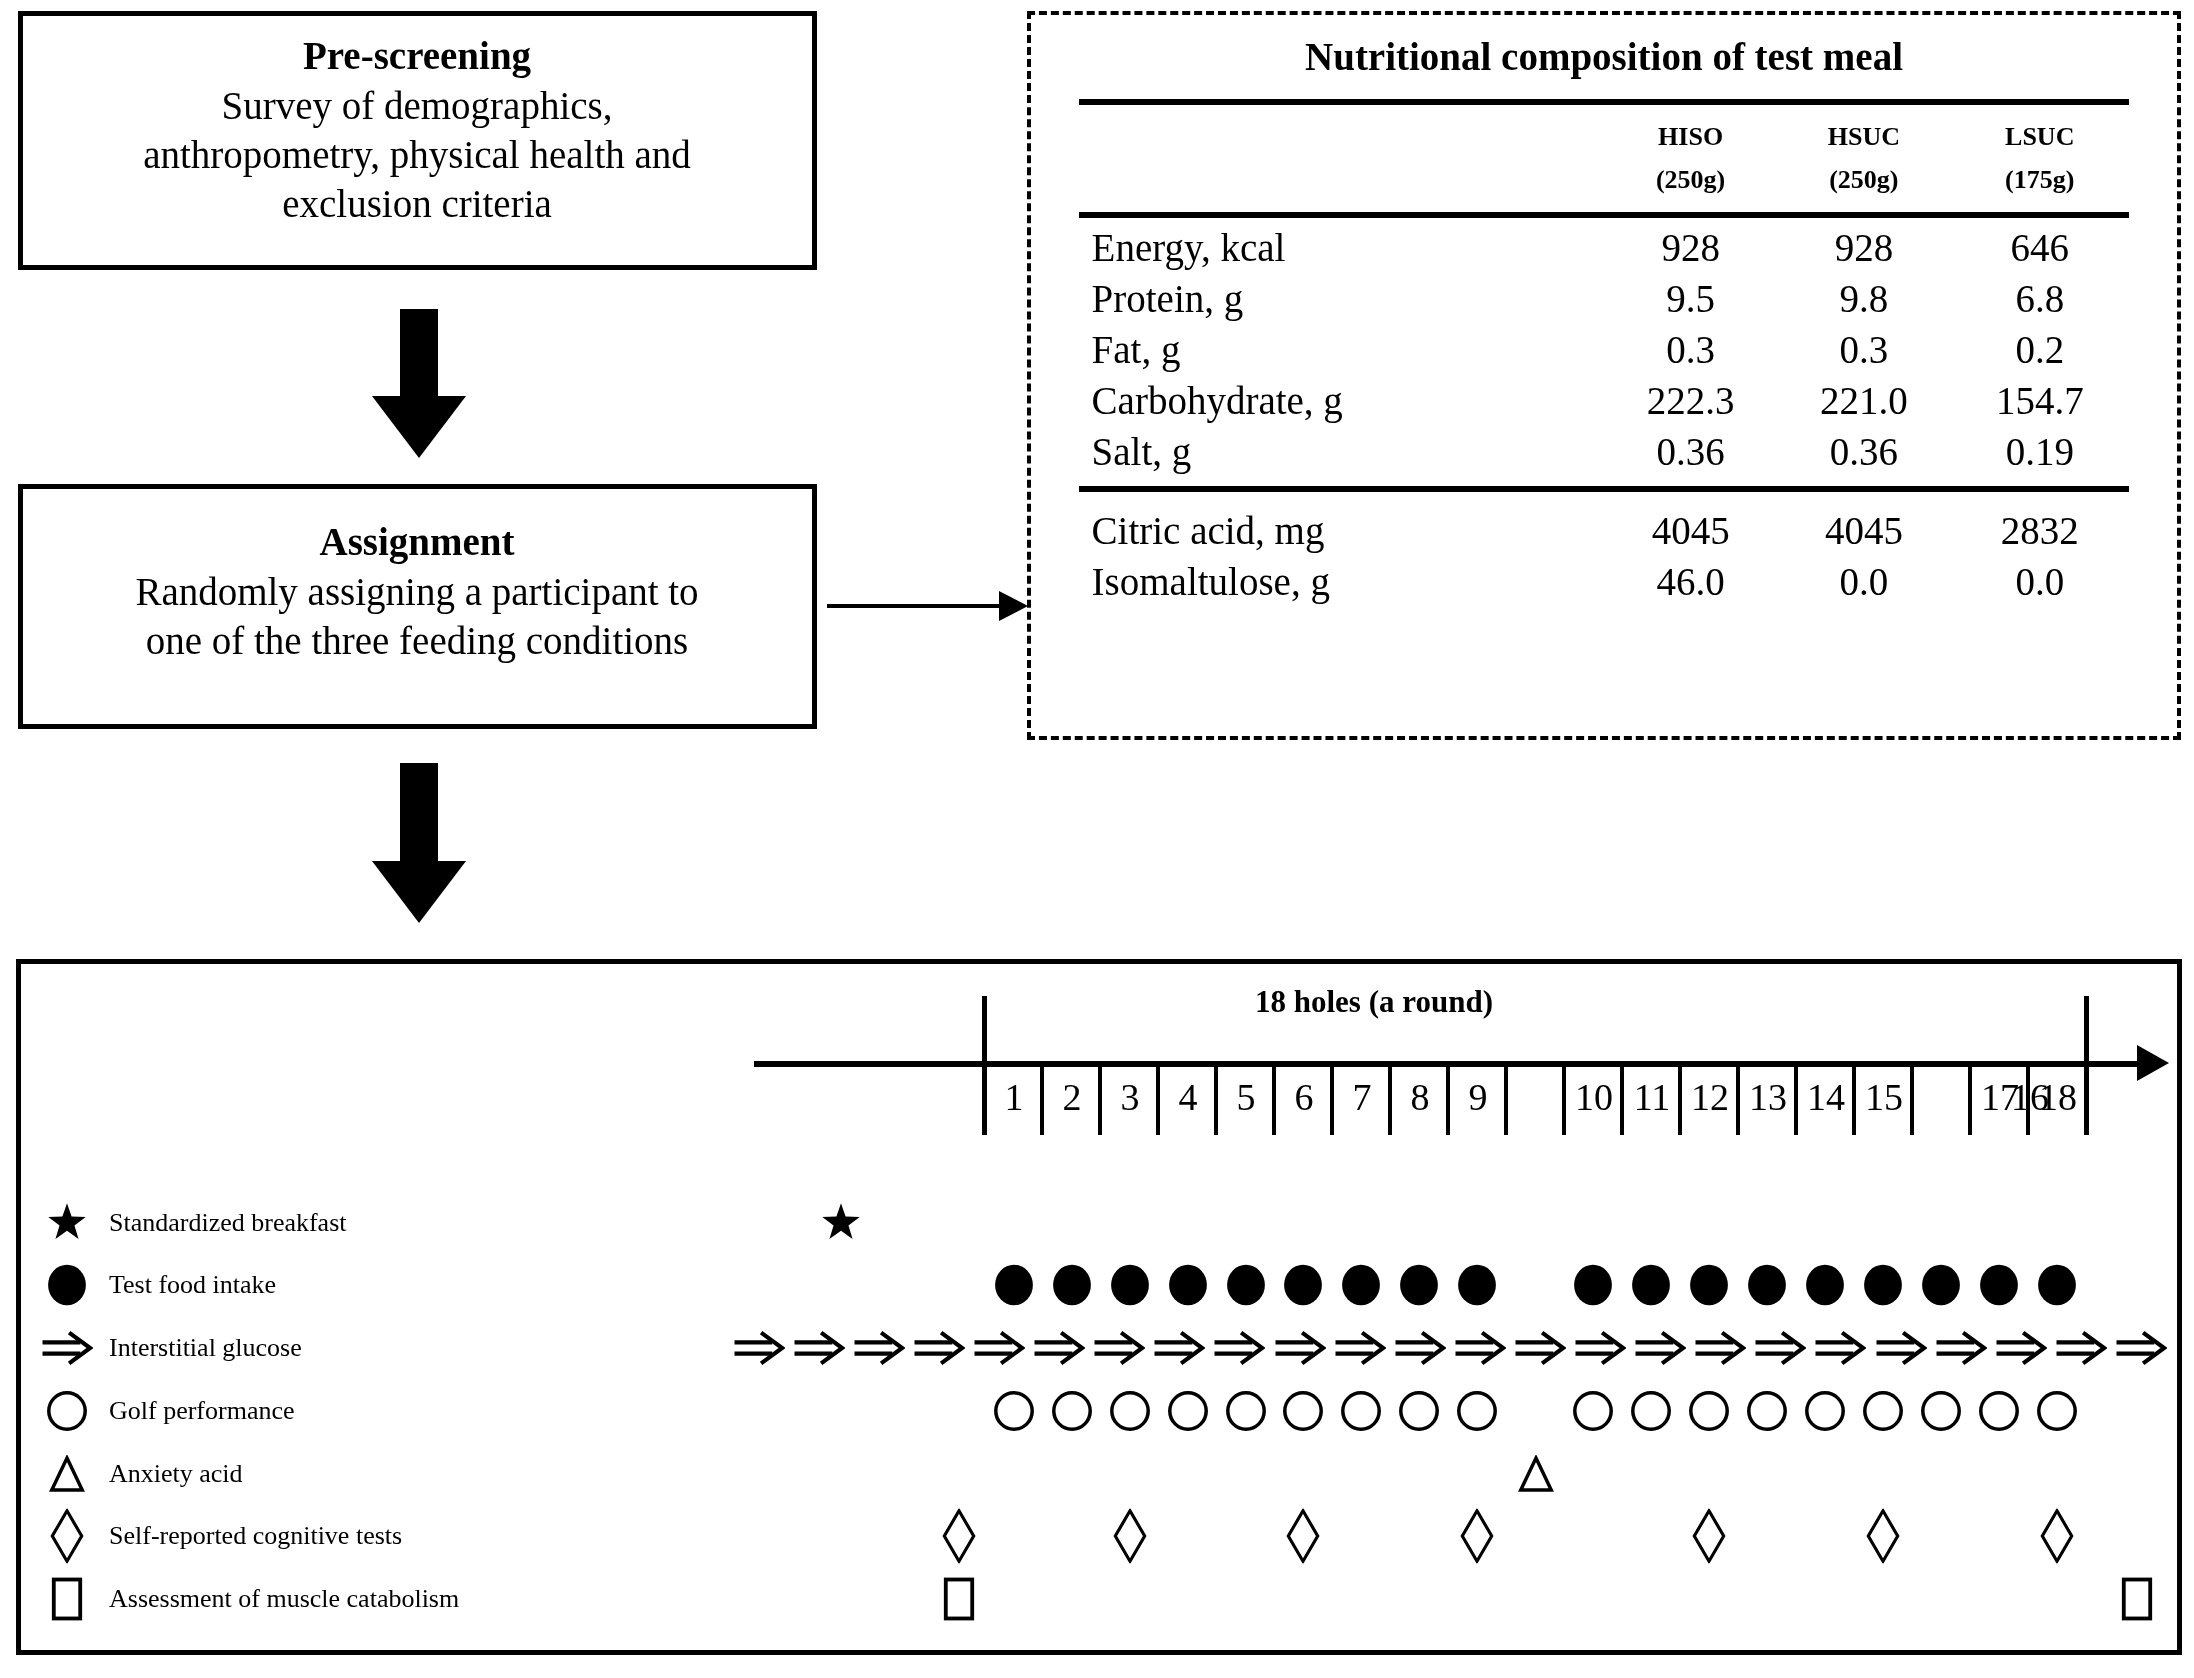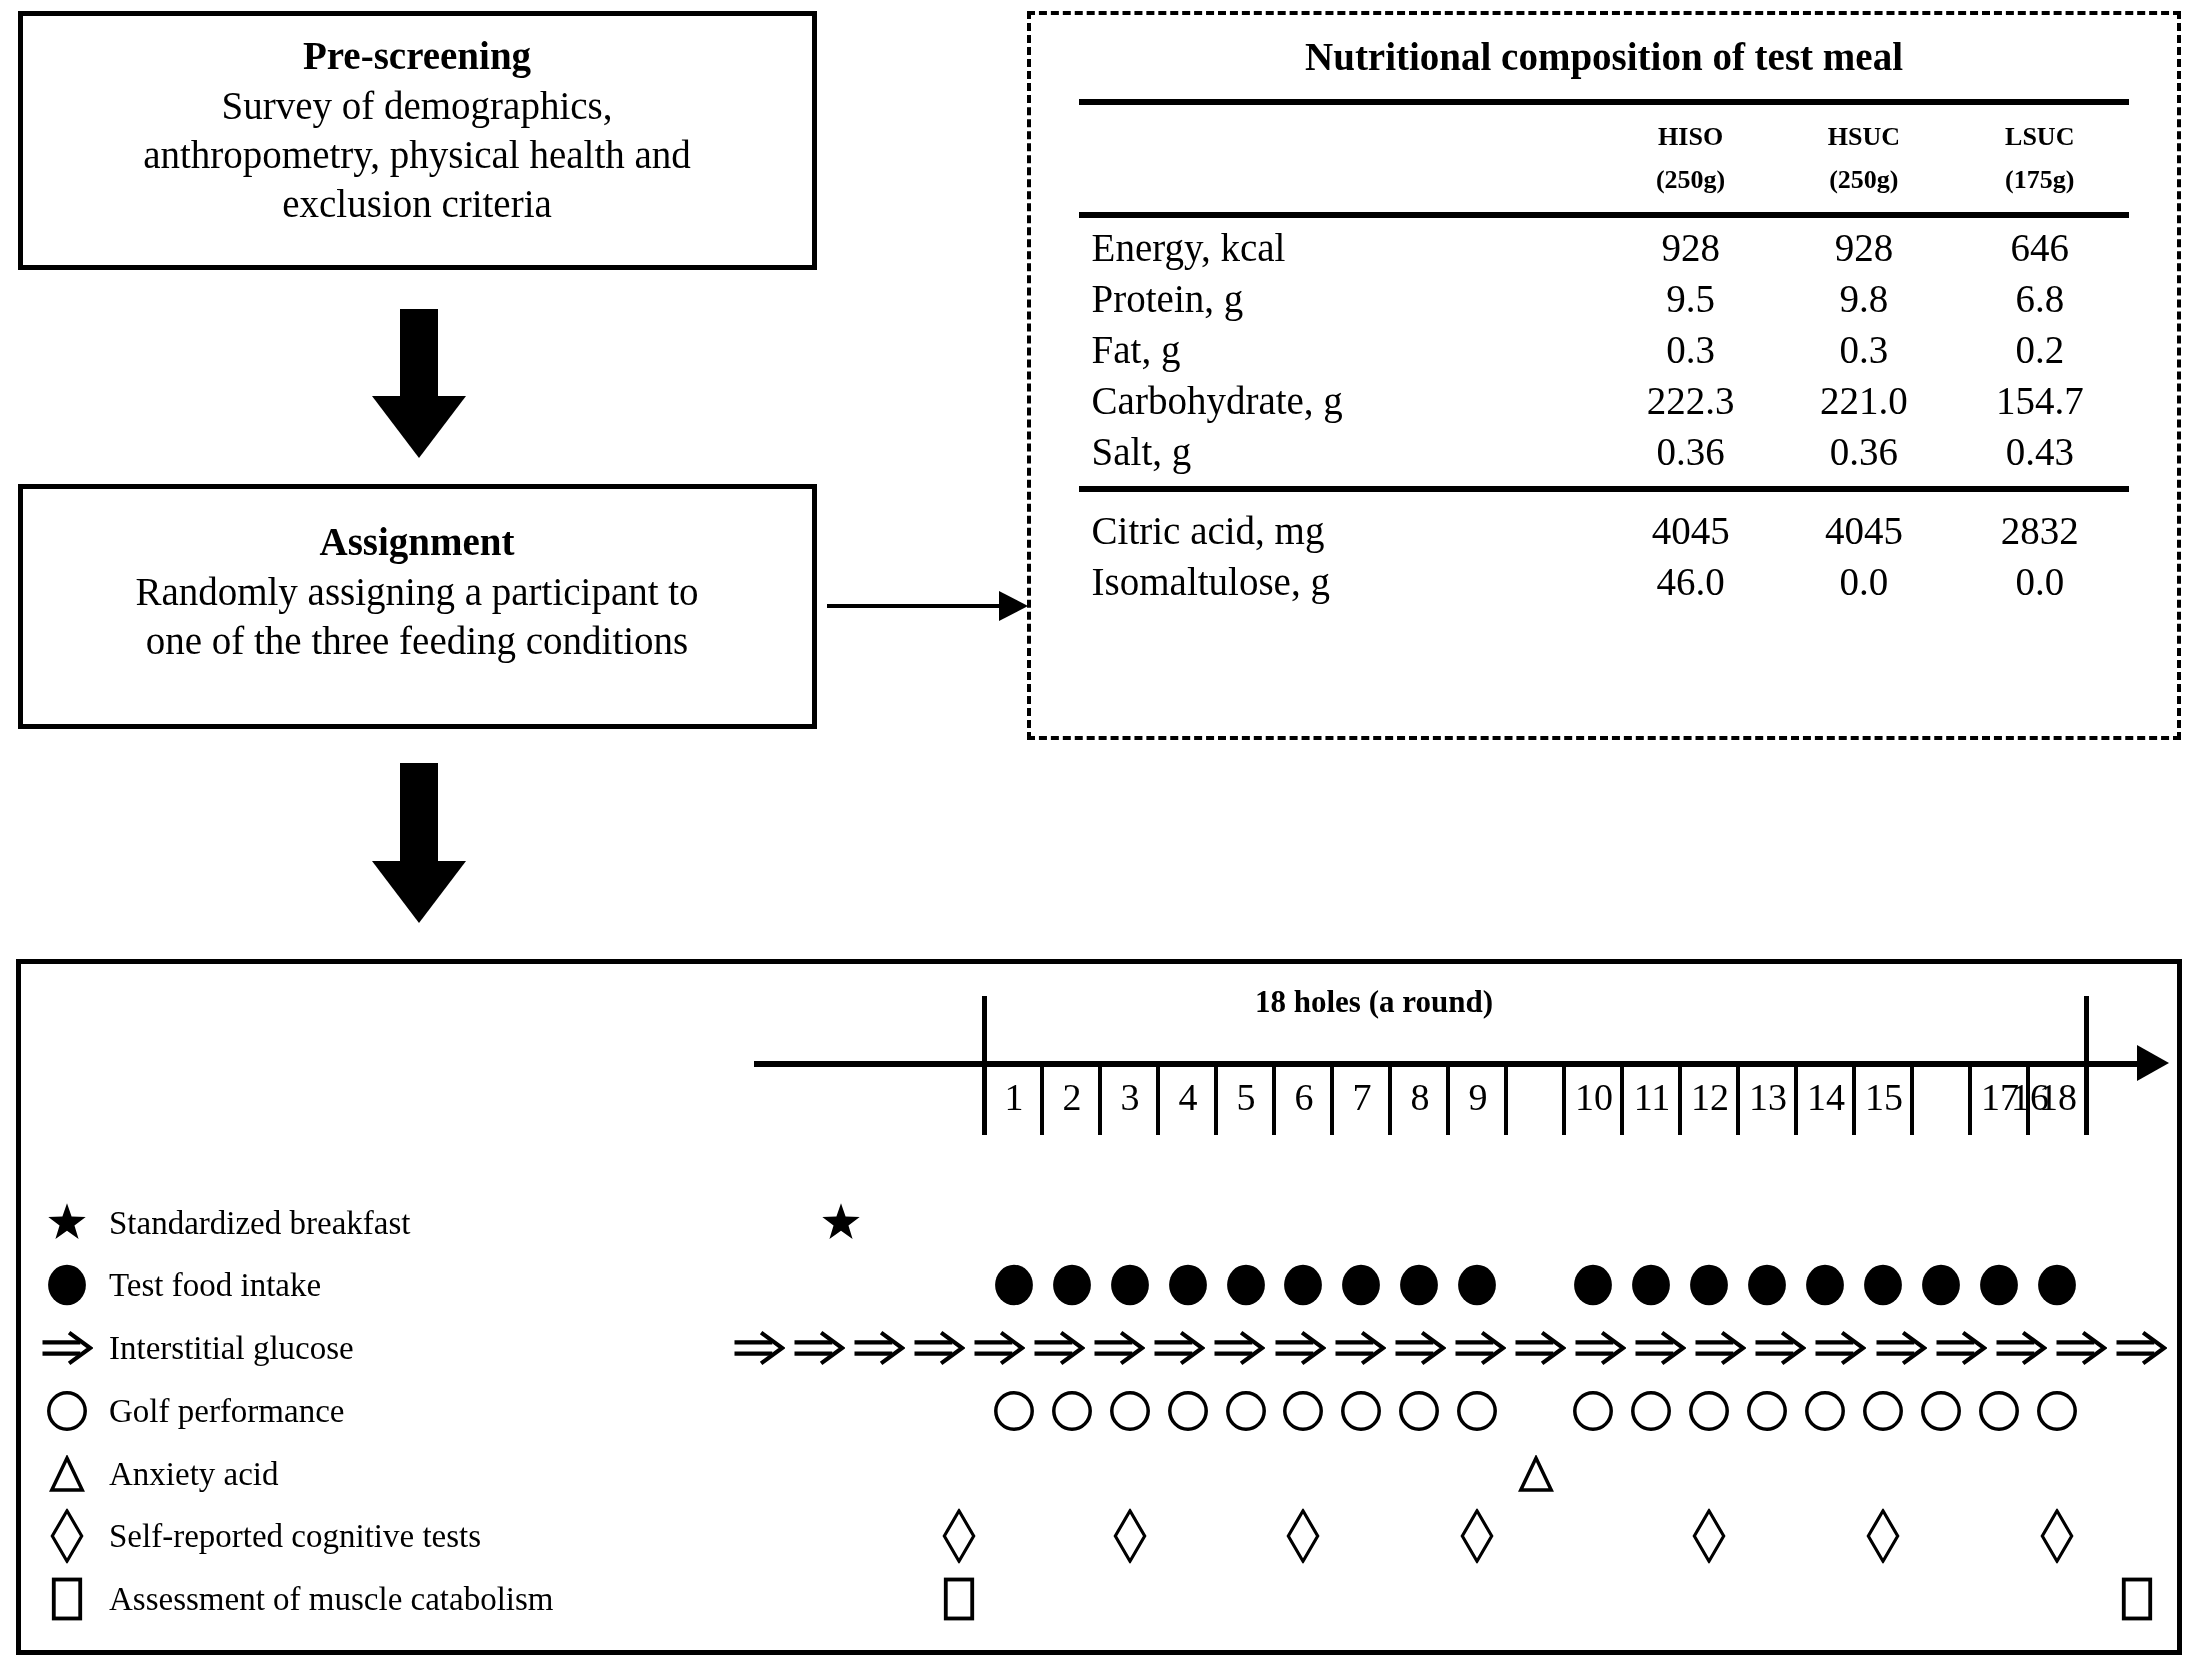--- a/index.html
+++ b/index.html
@@ -36,21 +36,21 @@
   #panel{position:absolute;left:16px;top:959px;width:2166px;height:696px;border:5.6px solid #000;
          box-sizing:border-box;background:#fff;}
   #timeline-title{position:absolute;left:1234px;top:15.4px;width:561px;text-align:left;
                   font-weight:bold;font-size:31px;line-height:45px;}
   #axis{position:absolute;left:733px;top:97px;width:1388px;height:5.6px;background:#000;}
   #axis-head{position:absolute;left:2116px;top:81px;width:0;height:0;
     border-top:18px solid transparent;border-bottom:18px solid transparent;border-left:32px solid #000;}
   .tick{position:absolute;top:100px;width:4.2px;height:71px;background:#000;}
   .bracket{position:absolute;top:32px;width:4.9px;height:139px;background:#000;}
   .hole-num{position:absolute;top:114px;width:58px;text-align:center;font-size:38px;line-height:39px;}
-  .legend-row-label{position:absolute;left:88px;transform:translateY(-50%);font-size:33px;white-space:nowrap;}
+  .legend-row-label{position:absolute;left:88px;transform:translateY(-50%);font-size:26px;white-space:nowrap;}
   .legend-sym{position:absolute;left:46px;transform:translate(-50%,-50%);line-height:0;}
   .marker{position:absolute;transform:translate(-50%,-50%);line-height:0;}
 </style>
 </head>
 <body>
 
 <div id="canvas">
 
   <div class="box" id="prescreen-box">
     <div class="box-title">Pre-screening</div>
@@ -125,21 +125,21 @@
         <div class="trow">
           <div class="tlabel">Carbohydrate, g</div>
           <div class="tval">222.3</div>
           <div class="tval">221.0</div>
           <div class="tval">154.7</div>
         </div>
         <div class="trow">
           <div class="tlabel">Salt, g</div>
           <div class="tval">0.36</div>
           <div class="tval">0.36</div>
-          <div class="tval">0.43</div>
+          <div class="tval">0.19</div>
         </div>
       </div>
     <div class="rule"></div>
     <div id="nutri-body2">
         <div class="trow">
           <div class="tlabel">Citric acid, mg</div>
           <div class="tval">4045</div>
           <div class="tval">4045</div>
           <div class="tval">2832</div>
         </div>

